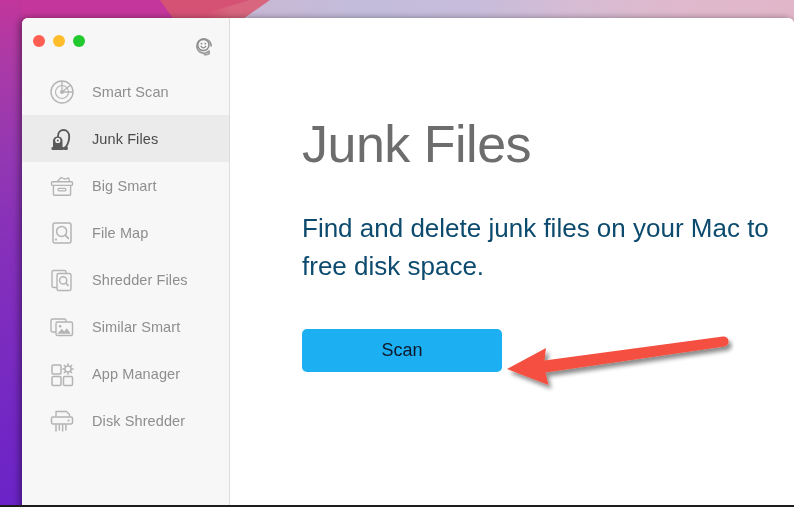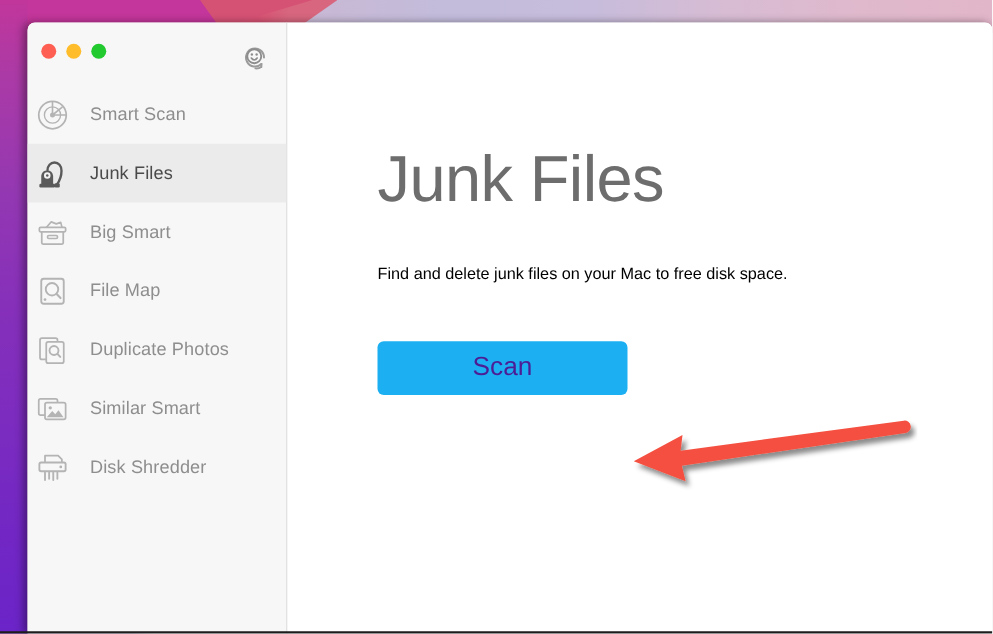--- a/index.html
+++ b/index.html
@@ -121,21 +121,21 @@
   
   #nav {
     list-style: none;
     margin: 0;
     padding: 0;
   }
   .nav-item {
     height: 47px;
     display: flex;
     align-items: center;
-    padding-left: 4px;
+    padding-left: 24px;
     cursor: default;
     position: relative;
   }
   .nav-item.selected {
     background: #ebebeb;
   }
   .nav-icon {
     width: 32px;
     height: 32px;
     flex: 0 0 32px;
@@ -167,35 +167,35 @@
   #page-title {
     font-size: 52px;
     font-weight: 300;
     color: #6d6d6d;
     margin: 0;
     letter-spacing: -0.5px;
     line-height: 1;
   }
   #page-desc {
     margin: 40px 0 0 0;
-    font-size: 13px;
+    font-size: 26px;
     font-weight: 400;
-    color: #000000;
+    color: #0c4a6e;
     line-height: 1.45;
     max-width: 470px;
   }
   #scan-button {
     margin-top: 44px;
     width: 200px;
     height: 43px;
     background: #1cb0f2;
     border: none;
     border-radius: 5px;
-    color: #4c1d95;
-    font-size: 21px;
+    color: #0f172a;
+    font-size: 18px;
     font-family: "Liberation Sans", sans-serif;
     cursor: pointer;
     display: block;
   }
 
   
   #annotation-arrow {
     position: absolute;
     left: 504px;
     top: 333px;
@@ -305,35 +305,47 @@
 
         <li class="nav-item">
           <span class="nav-icon">
             <svg width="30" height="30" viewBox="0 0 30 30">
               <rect x="5" y="5.5" width="14" height="17" rx="1.6" fill="none" stroke="currentColor" stroke-width="1.4"></rect>
               <rect x="10" y="8.5" width="14" height="17" rx="1.6" fill="#f7f7f7" stroke="currentColor" stroke-width="1.4"></rect>
               <circle cx="16.2" cy="15.4" r="3.6" fill="none" stroke="currentColor" stroke-width="1.5"></circle>
               <path d="M18.9 18.1l2.3 2.4" stroke="currentColor" stroke-width="1.6" stroke-linecap="round"></path>
             </svg>
           </span>
-          <span class="nav-label">Duplicate Photos</span>
+          <span class="nav-label">Shredder Files</span>
         </li>
 
         <li class="nav-item">
           <span class="nav-icon">
             <svg width="30" height="30" viewBox="0 0 30 30">
               <rect x="4" y="7" width="15" height="13" rx="1.5" fill="none" stroke="currentColor" stroke-width="1.4"></rect>
               <rect x="9" y="10" width="16.5" height="13.5" rx="1.5" fill="#f7f7f7" stroke="currentColor" stroke-width="1.4"></rect>
               <circle cx="13.2" cy="14.2" r="1.3" fill="currentColor"></circle>
               <path d="M10.4 21.8l4.4-5 2.4 2.6 2.6-3.2 4 5.6z" fill="currentColor"></path>
             </svg>
           </span>
           <span class="nav-label">Similar Smart</span>
         </li>
 
+        <li class="nav-item">
+          <span class="nav-icon">
+            <svg width="30" height="30" viewBox="0 0 30 30">
+              <rect x="5" y="6" width="9" height="9" rx="1.2" fill="none" stroke="currentColor" stroke-width="1.5"></rect>
+              <rect x="5" y="17.5" width="9" height="9" rx="1.2" fill="none" stroke="currentColor" stroke-width="1.5"></rect>
+              <rect x="16.5" y="17.5" width="9" height="9" rx="1.2" fill="none" stroke="currentColor" stroke-width="1.5"></rect>
+              <circle cx="21" cy="10" r="3.1" fill="none" stroke="currentColor" stroke-width="1.5"></circle>
+              <path d="M21 4.8v1.6M21 13.6v1.6M15.8 10h1.6M24.6 10h1.6M17.3 6.3l1.1 1.1M23.6 12.6l1.1 1.1M24.7 6.3l-1.1 1.1M18.4 12.6l-1.1 1.1" stroke="currentColor" stroke-width="1.4" stroke-linecap="round"></path>
+            </svg>
+          </span>
+          <span class="nav-label">App Manager</span>
+        </li>
 
         <li class="nav-item">
           <span class="nav-icon">
             <svg width="30" height="30" viewBox="0 0 30 30">
               <path d="M9 10.5V5.5h10.5l3 3v2" fill="none" stroke="currentColor" stroke-width="1.4" stroke-linejoin="round"></path>
               <rect x="4.5" y="11" width="21" height="7" rx="1.4" fill="none" stroke="currentColor" stroke-width="1.5"></rect>
               <circle cx="21.6" cy="14.5" r="1.1" fill="currentColor"></circle>
               <path d="M9 19v6M12.3 19v5M15.6 19v6M18.9 19v5" stroke="currentColor" stroke-width="1.5" stroke-linecap="round"></path>
             </svg>
           </span>

